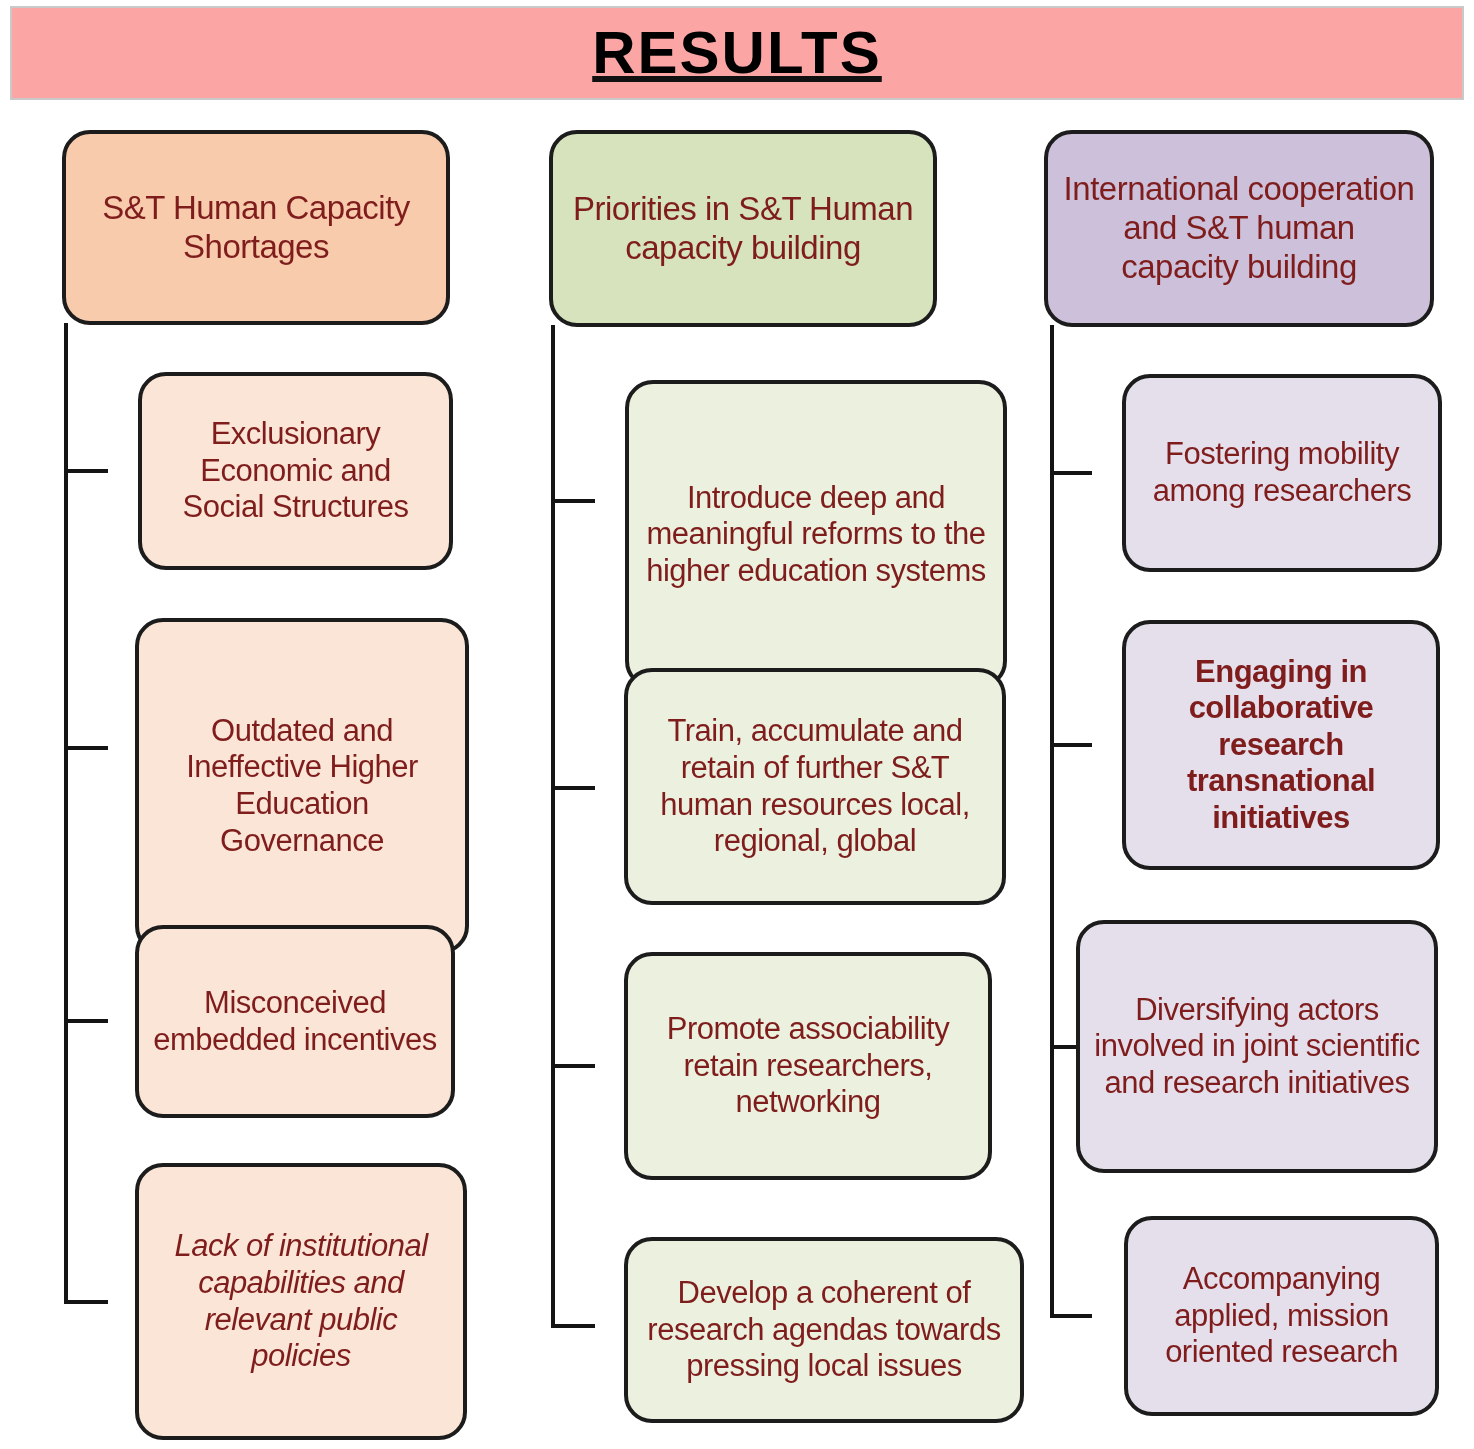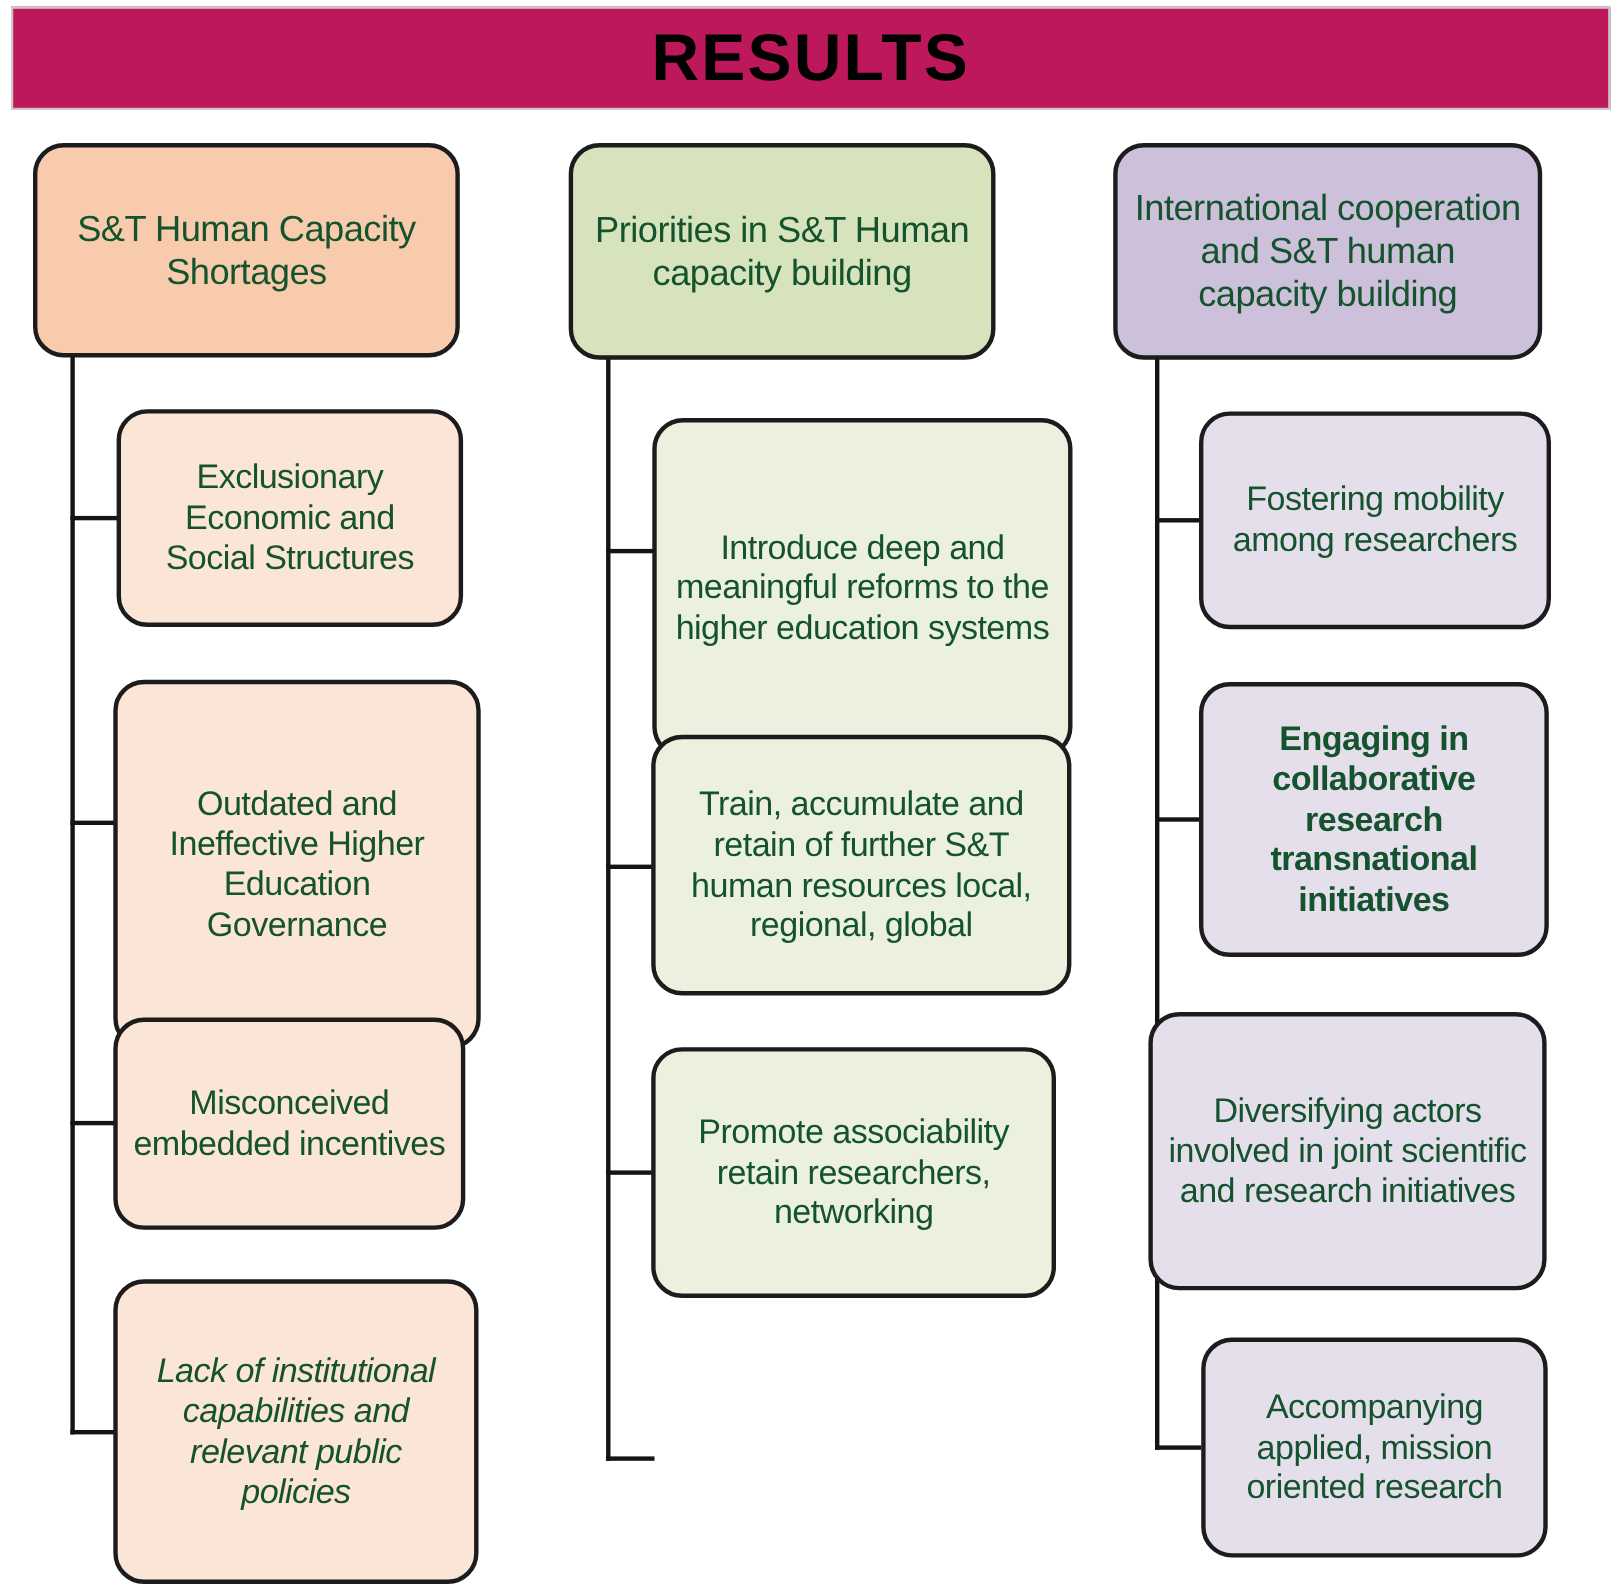--- a/index.html
+++ b/index.html
@@ -7,36 +7,38 @@
     position:relative;
     width:1474px;height:1449px;
     background:#ffffff;
     font-family:"Liberation Sans", sans-serif;
     color:#111111;
     overflow:hidden;
   }
   
   .banner{
     position:absolute;left:10px;top:6px;width:1454px;height:94px;
-    background:#be185d;border:2px solid #C9C9C9;
+    background:#fca5a5;border:2px solid #C9C9C9;
     display:flex;align-items:center;justify-content:center;
     box-sizing:border-box;
+    text-decoration:underline;
   }
   .banner h1{
     margin:0;font-size:60px;font-weight:bold;letter-spacing:2px;
     color:#000000;line-height:1;
   }
   
   .node{
     position:absolute;box-sizing:border-box;
     border:4px solid #1c1c1c;border-radius:28px;
     display:flex;align-items:center;justify-content:center;
     text-align:center;padding:20px 14px;
     font-size:31px;line-height:1.18;letter-spacing:-0.5px;
-    color:#14532d;
+    color:#7f1d1d;
+    margin-left:32px;
   }
   .hdr{font-size:33px;}
   .col1-h{background:#F8CBAD;}
   .col1-i{background:#FBE5D6;}
   .col2-h{background:#D6E3BC;}
   .col2-i{background:#EBF1DE;}
   .col3-h{background:#CCC0DA;}
   .col3-i{background:#E5DFEC;}
   
   .vline,.hline{position:absolute;background:#141414;}
@@ -85,20 +87,23 @@
   </div>
   <div class="node col2-i" style="left:593px;top:380px;width:382px;height:309px;">
     <span>Introduce deep and meaningful reforms to the higher education systems</span>
   </div>
   <div class="node col2-i" style="left:592px;top:668px;width:382px;height:237px;">
     <span>Train, accumulate and retain of further S&amp;T human resources local, regional, global</span>
   </div>
   <div class="node col2-i" style="left:592px;top:952px;width:368px;height:228px;">
     <span>Promote associability retain researchers, networking</span>
   </div>
+  <div class="node col2-i" style="left:592px;top:1237px;width:400px;height:186px;">
+    <span>Develop a coherent of research agendas towards pressing local issues</span>
+  </div>
 
   <div class="vline" style="left:1050px;top:325px;height:993px;"></div>
   <div class="hline" style="left:1050px;top:471px;width:42px;"></div>
   <div class="hline" style="left:1050px;top:743px;width:42px;"></div>
   <div class="hline" style="left:1050px;top:1045px;width:42px;"></div>
   <div class="hline" style="left:1050px;top:1314px;width:42px;"></div>
 
   <div class="node hdr col3-h" style="left:1012px;top:130px;width:390px;height:197px;">
     <span>International cooperation and S&amp;T human capacity building</span>
   </div>

